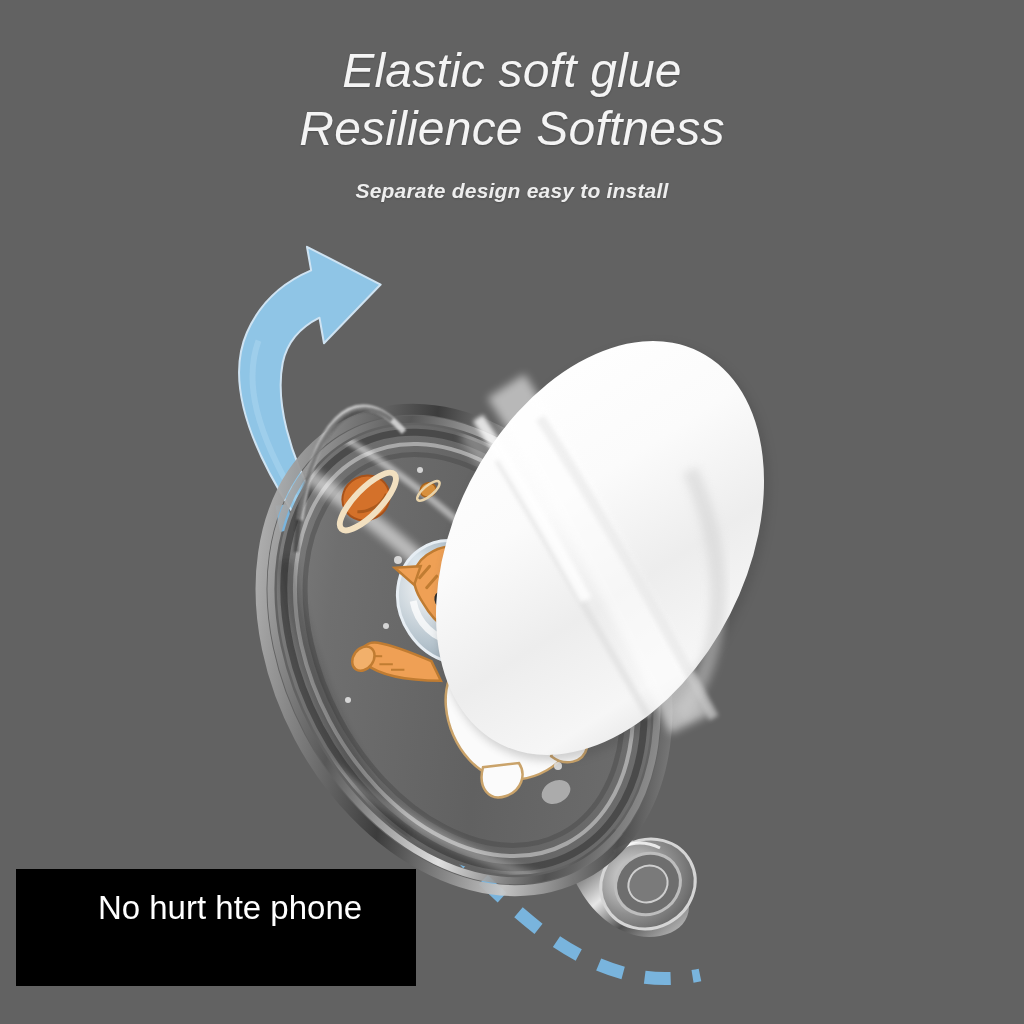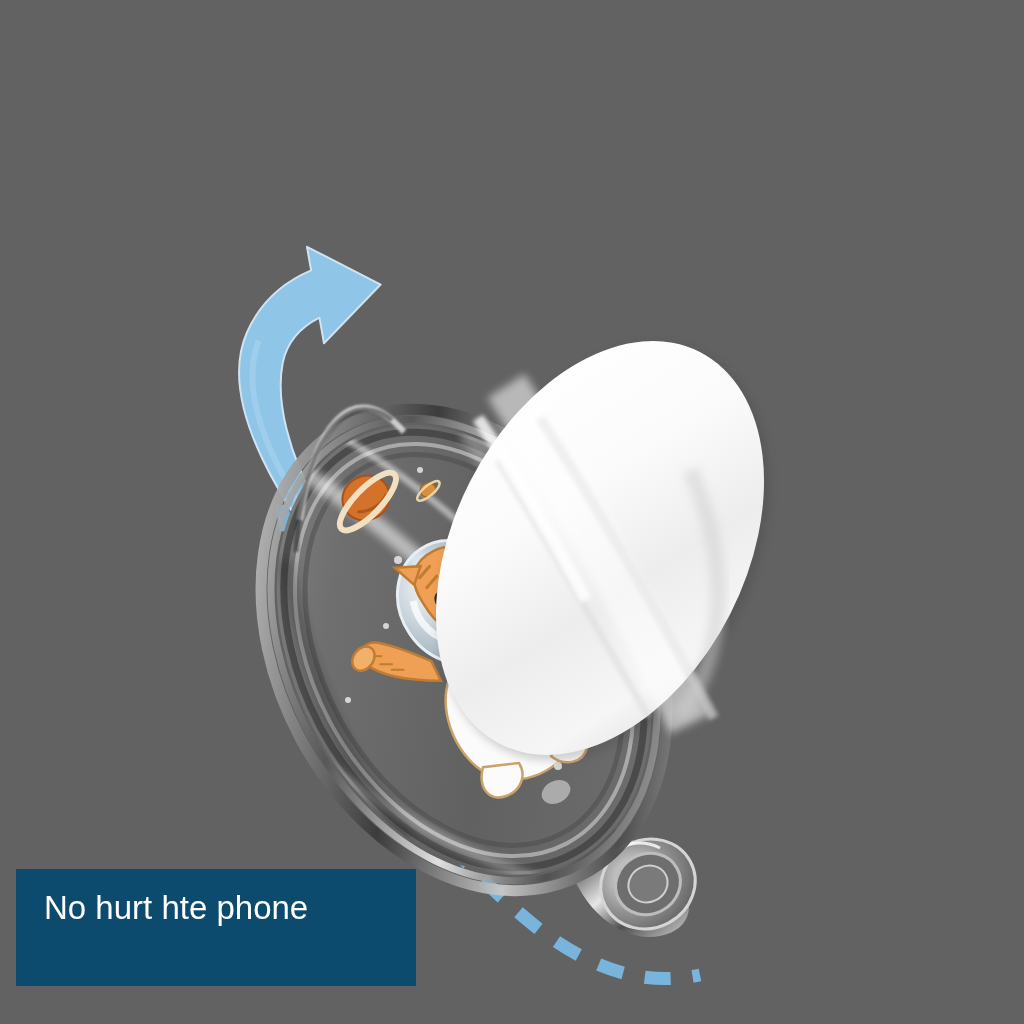--- a/index.html
+++ b/index.html
@@ -54,23 +54,24 @@
     white-space: nowrap;
   }
 
   
   .caption-box {
     position: absolute;
     left: 16px;
     top: 869px;
     width: 400px;
     height: 117px;
-    background: #0c4a6e;
+    background: #000000;
     box-sizing: border-box;
     padding: 14px 0 0 28px;
+    text-align: center;
   }
   .caption-line {
     color: #ffffff;
     font-size: 33px;
     line-height: 49px;
     font-weight: 400;
     white-space: nowrap;
   }
 
   
@@ -285,18 +286,23 @@
 
       <path d="M506,386 C560,470 628,596 690,724" fill="none" stroke="#ffffff" stroke-width="44" opacity="0.55" filter="url(#softBlur)"></path>
       <path d="M540,418 C598,506 660,618 714,718" fill="none" stroke="#e4e4e4" stroke-width="10" opacity="0.55" filter="url(#softBlur2)"></path>
       <path d="M498,460 C540,530 596,626 648,716" fill="none" stroke="#dcdcdc" stroke-width="7" opacity="0.6" filter="url(#softBlur2)"></path>
       <path d="M478,418 C512,470 550,534 586,600" fill="none" stroke="#ffffff" stroke-width="12" opacity="0.8" filter="url(#softBlur2)"></path>
 
       <path d="M690,470 C730,560 728,650 680,716" fill="none" stroke="#cfcfcf" stroke-width="16" opacity="0.5" filter="url(#softBlur)"></path>
     </g>
   </svg>
 
+  <div class="headline-block">
+    <div class="headline line1">Elastic soft glue</div>
+    <div class="headline line2">Resilience Softness</div>
+    <div class="subhead">Separate design easy to install</div>
+  </div>
 
   <div class="caption-box">
     <div class="caption-line">No hurt hte phone</div>
   </div>
 
 </div>
 
 </body></html>

